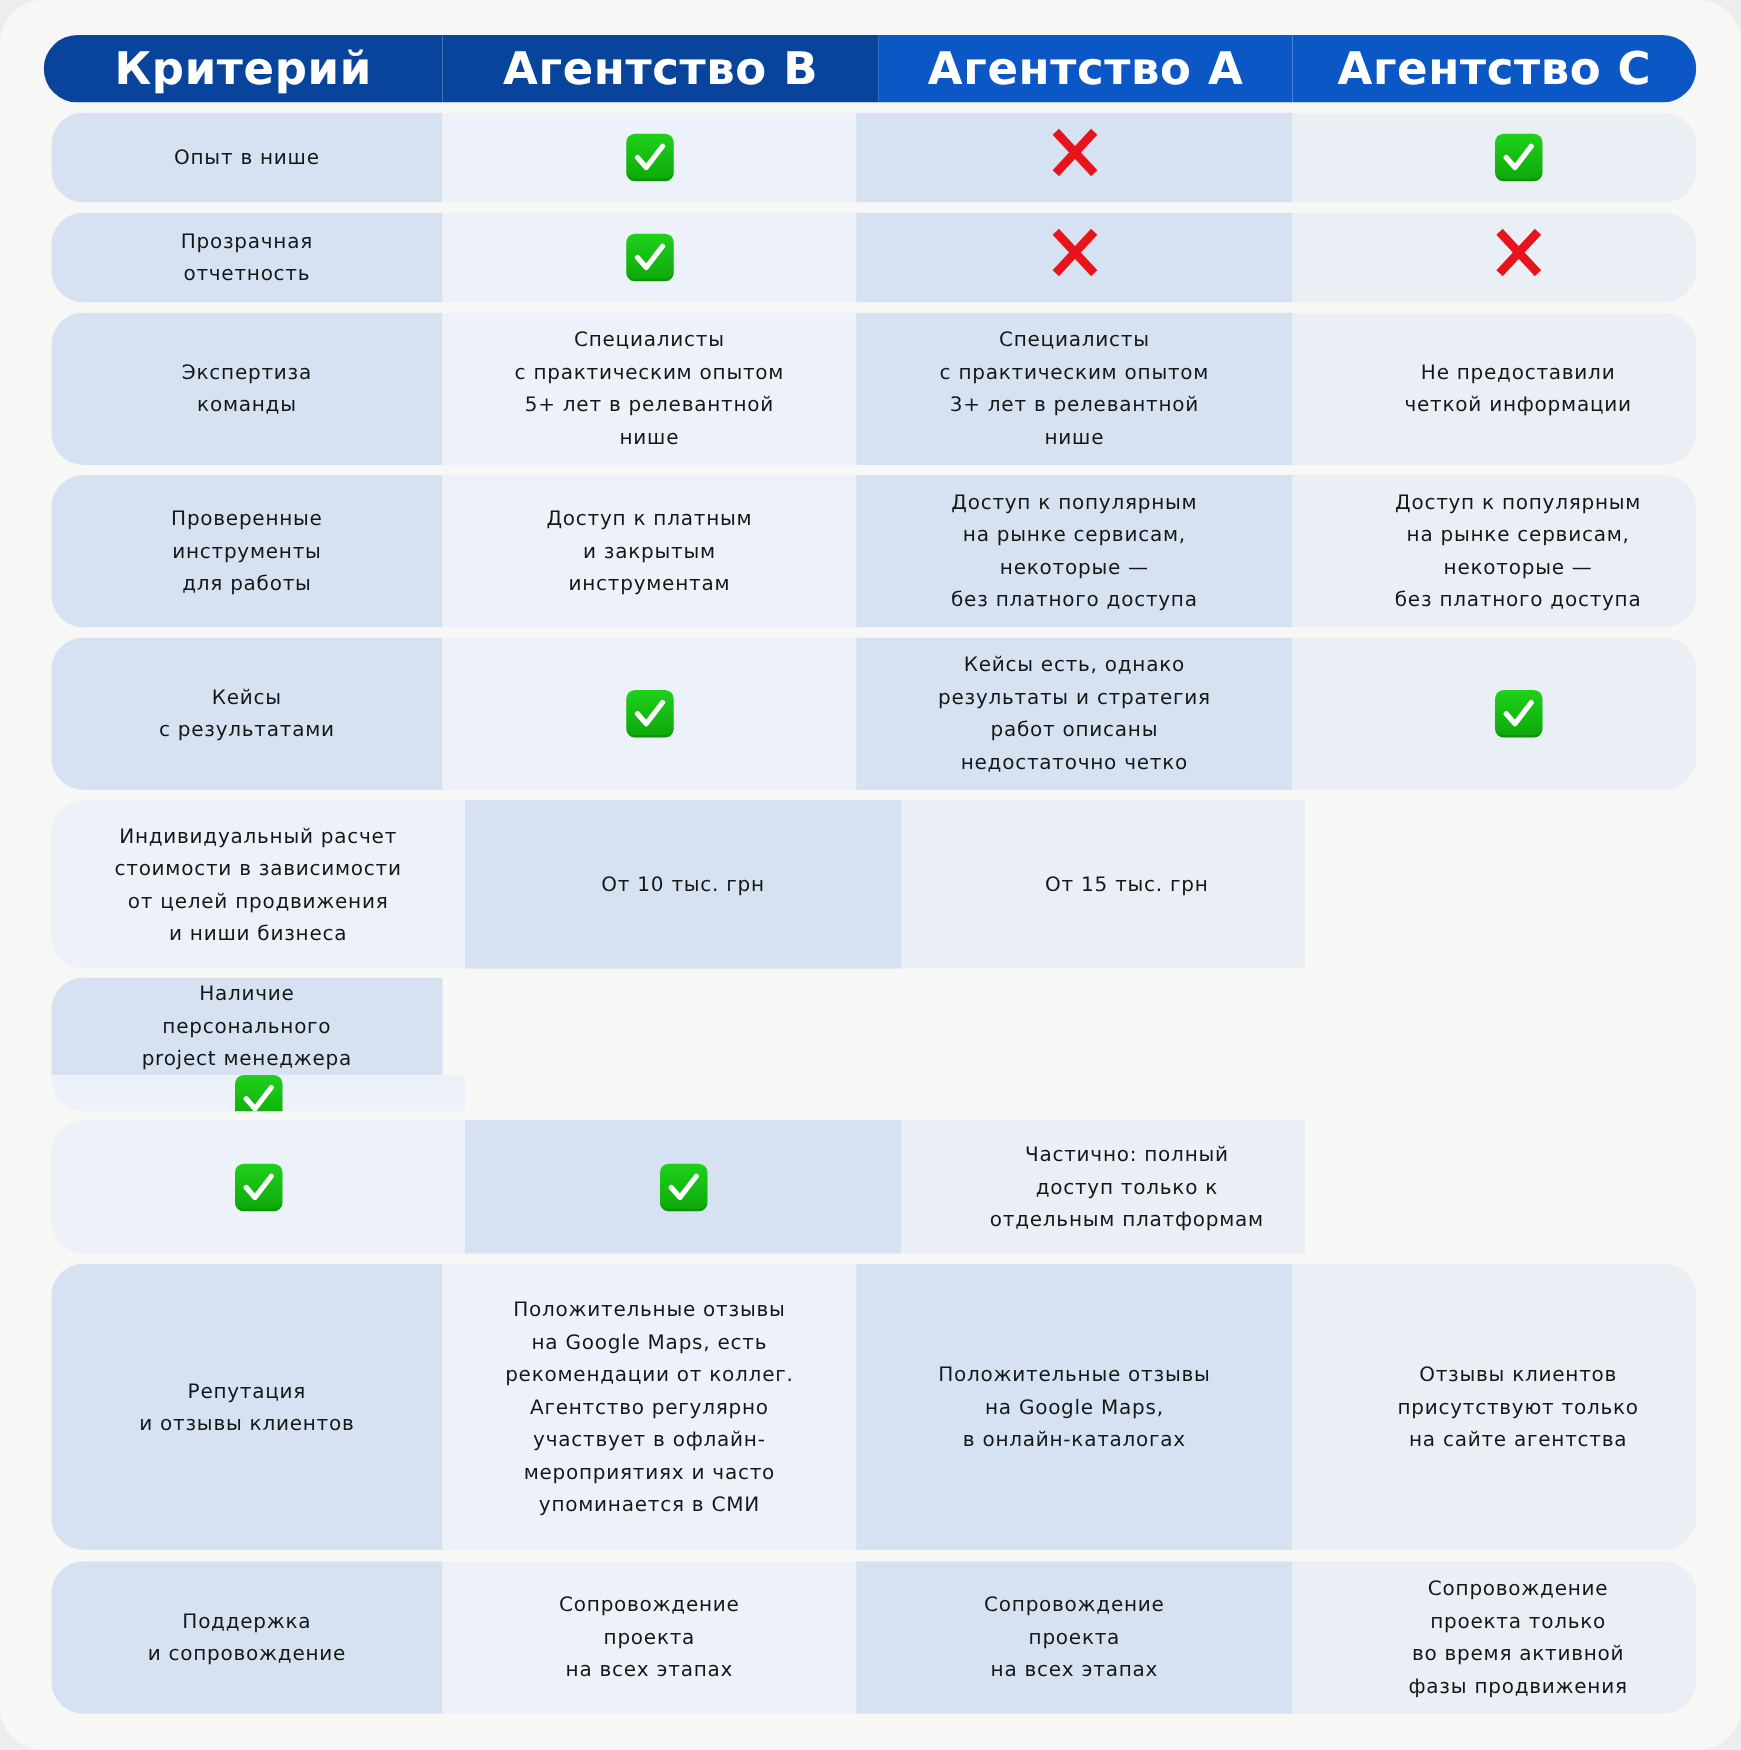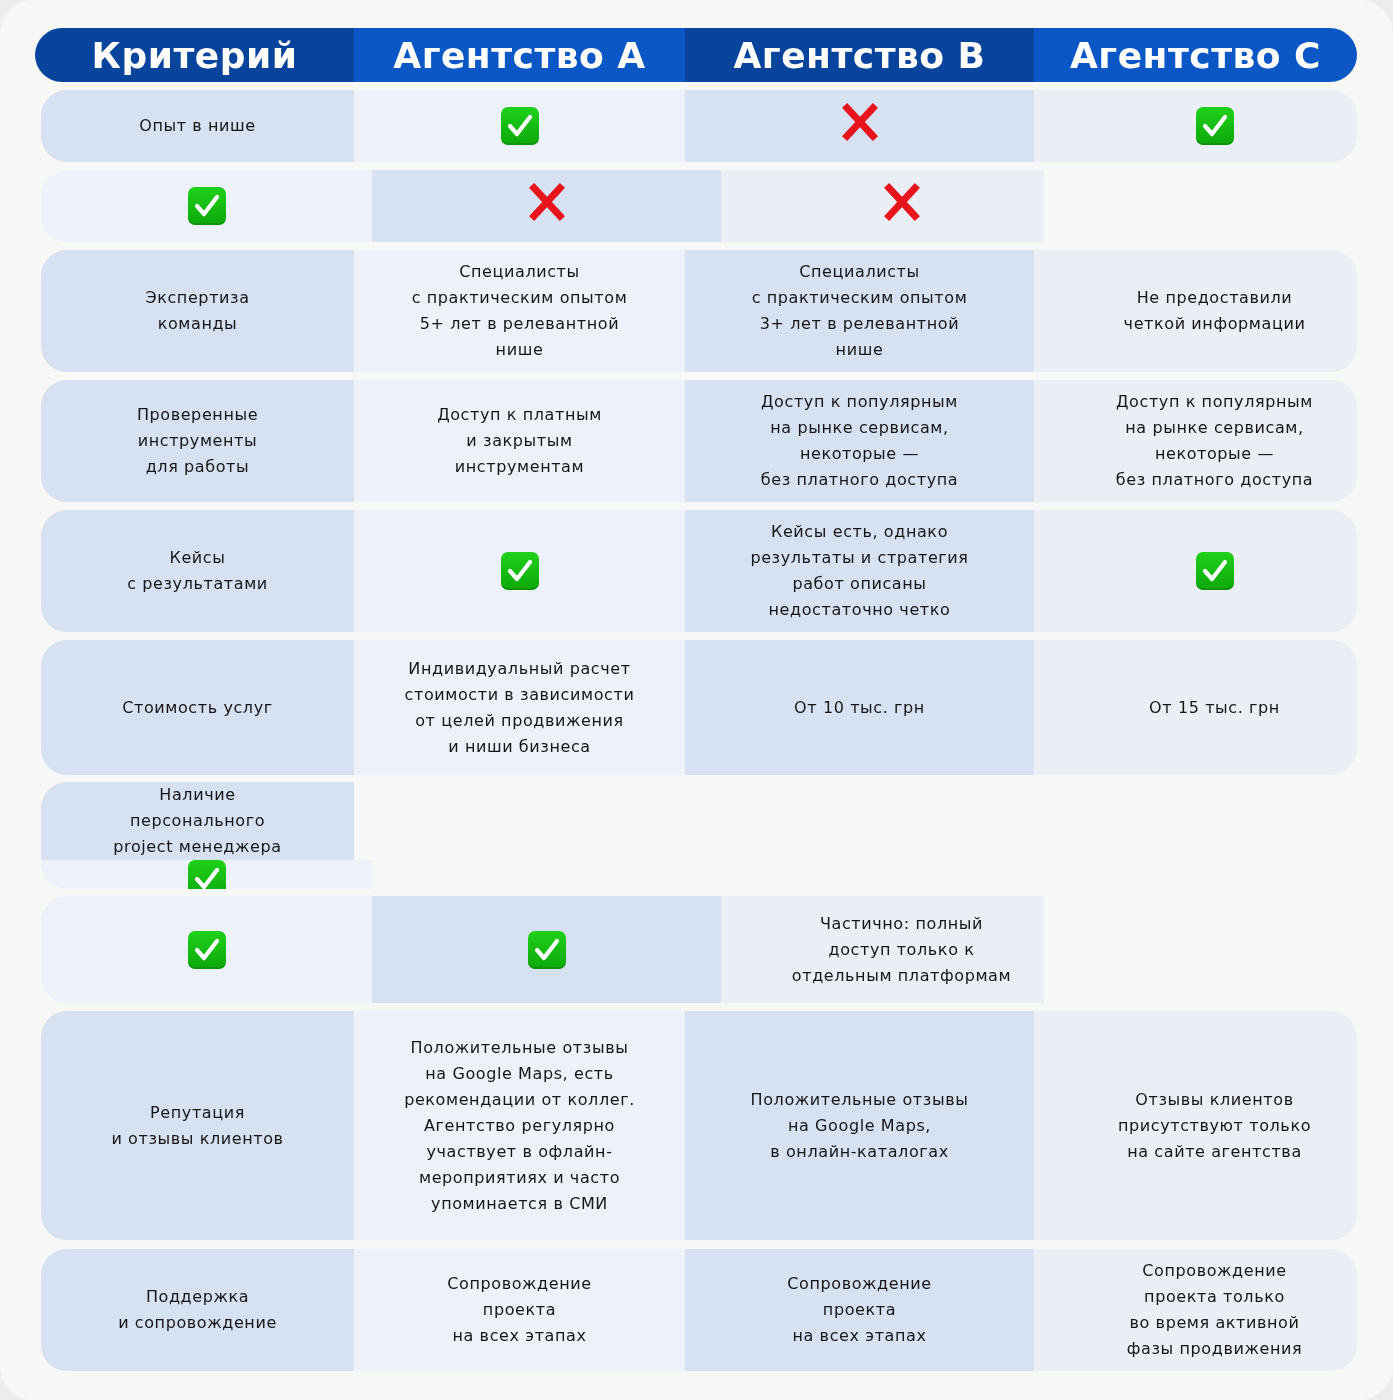--- a/index.html
+++ b/index.html
@@ -47,38 +47,40 @@
     display: flex; align-items: center; justify-content: center;
   }
   .cross { width: 40px; height: 40px; }
 </style>
 </head>
 <body>
 
 <div class="card">
   <div class="header">
     <div class="hcell hc0">Критерий</div>
+    <div class="hcell hc2">Агентство В</div>
     <div class="hcell hc1">Агентство А</div>
-    <div class="hcell hc2">Агентство В</div>
     <div class="hcell hc3">Агентство С</div>
   </div>
   <div id="rows">
       <div class="row" style="top: 90px; height: 72px;">
         <div class="cell c0">Опыт в нише</div>
         <div class="cell c1"><span class="check"><svg width="26" height="24" viewBox="0 0 26 24">
               <path d="M3 12 L10 20 L23 3" fill="none" stroke="#ffffff" stroke-width="4.2" stroke-linecap="round" stroke-linejoin="round"></path>
             </svg></span></div>
         <div class="cell c2"><span><svg class="cross" viewBox="0 0 40 40">
               <path d="M7 6 L33 34 M33 6 L7 34" stroke="#e8141b" stroke-width="7" stroke-linecap="square"></path>
             </svg></span></div>
         <div class="cell c3"><span class="check"><svg width="26" height="24" viewBox="0 0 26 24">
               <path d="M3 12 L10 20 L23 3" fill="none" stroke="#ffffff" stroke-width="4.2" stroke-linecap="round" stroke-linejoin="round"></path>
             </svg></span></div>
       </div>
       <div class="row" style="top: 170px; height: 72px;">
+        <div class="cell c0">Прозрачная
+отчетность</div>
         <div class="cell c1"><span class="check"><svg width="26" height="24" viewBox="0 0 26 24">
               <path d="M3 12 L10 20 L23 3" fill="none" stroke="#ffffff" stroke-width="4.2" stroke-linecap="round" stroke-linejoin="round"></path>
             </svg></span></div>
         <div class="cell c2"><span><svg class="cross" viewBox="0 0 40 40">
               <path d="M7 6 L33 34 M33 6 L7 34" stroke="#e8141b" stroke-width="7" stroke-linecap="square"></path>
             </svg></span></div>
         <div class="cell c3"><span><svg class="cross" viewBox="0 0 40 40">
               <path d="M7 6 L33 34 M33 6 L7 34" stroke="#e8141b" stroke-width="7" stroke-linecap="square"></path>
             </svg></span></div>
       </div>
@@ -120,21 +122,20 @@
             </svg></span></div>
         <div class="cell c2">Кейсы есть, однако
 результаты и стратегия
 работ описаны
 недостаточно четко</div>
         <div class="cell c3"><span class="check"><svg width="26" height="24" viewBox="0 0 26 24">
               <path d="M3 12 L10 20 L23 3" fill="none" stroke="#ffffff" stroke-width="4.2" stroke-linecap="round" stroke-linejoin="round"></path>
             </svg></span></div>
       </div>
       <div class="row" style="top: 640px; height: 135px;">
-        <div class="cell c0">Стоимость услуг</div>
         <div class="cell c1">Индивидуальный расчет
 стоимости в зависимости
 от целей продвижения
 и ниши бизнеса</div>
         <div class="cell c2">От 10 тыс. грн</div>
         <div class="cell c3">От 15 тыс. грн</div>
       </div>
       <div class="row" style="top: 782px; height: 107px; flex-direction: column;">
         <div class="cell c0">Наличие
 персонального

